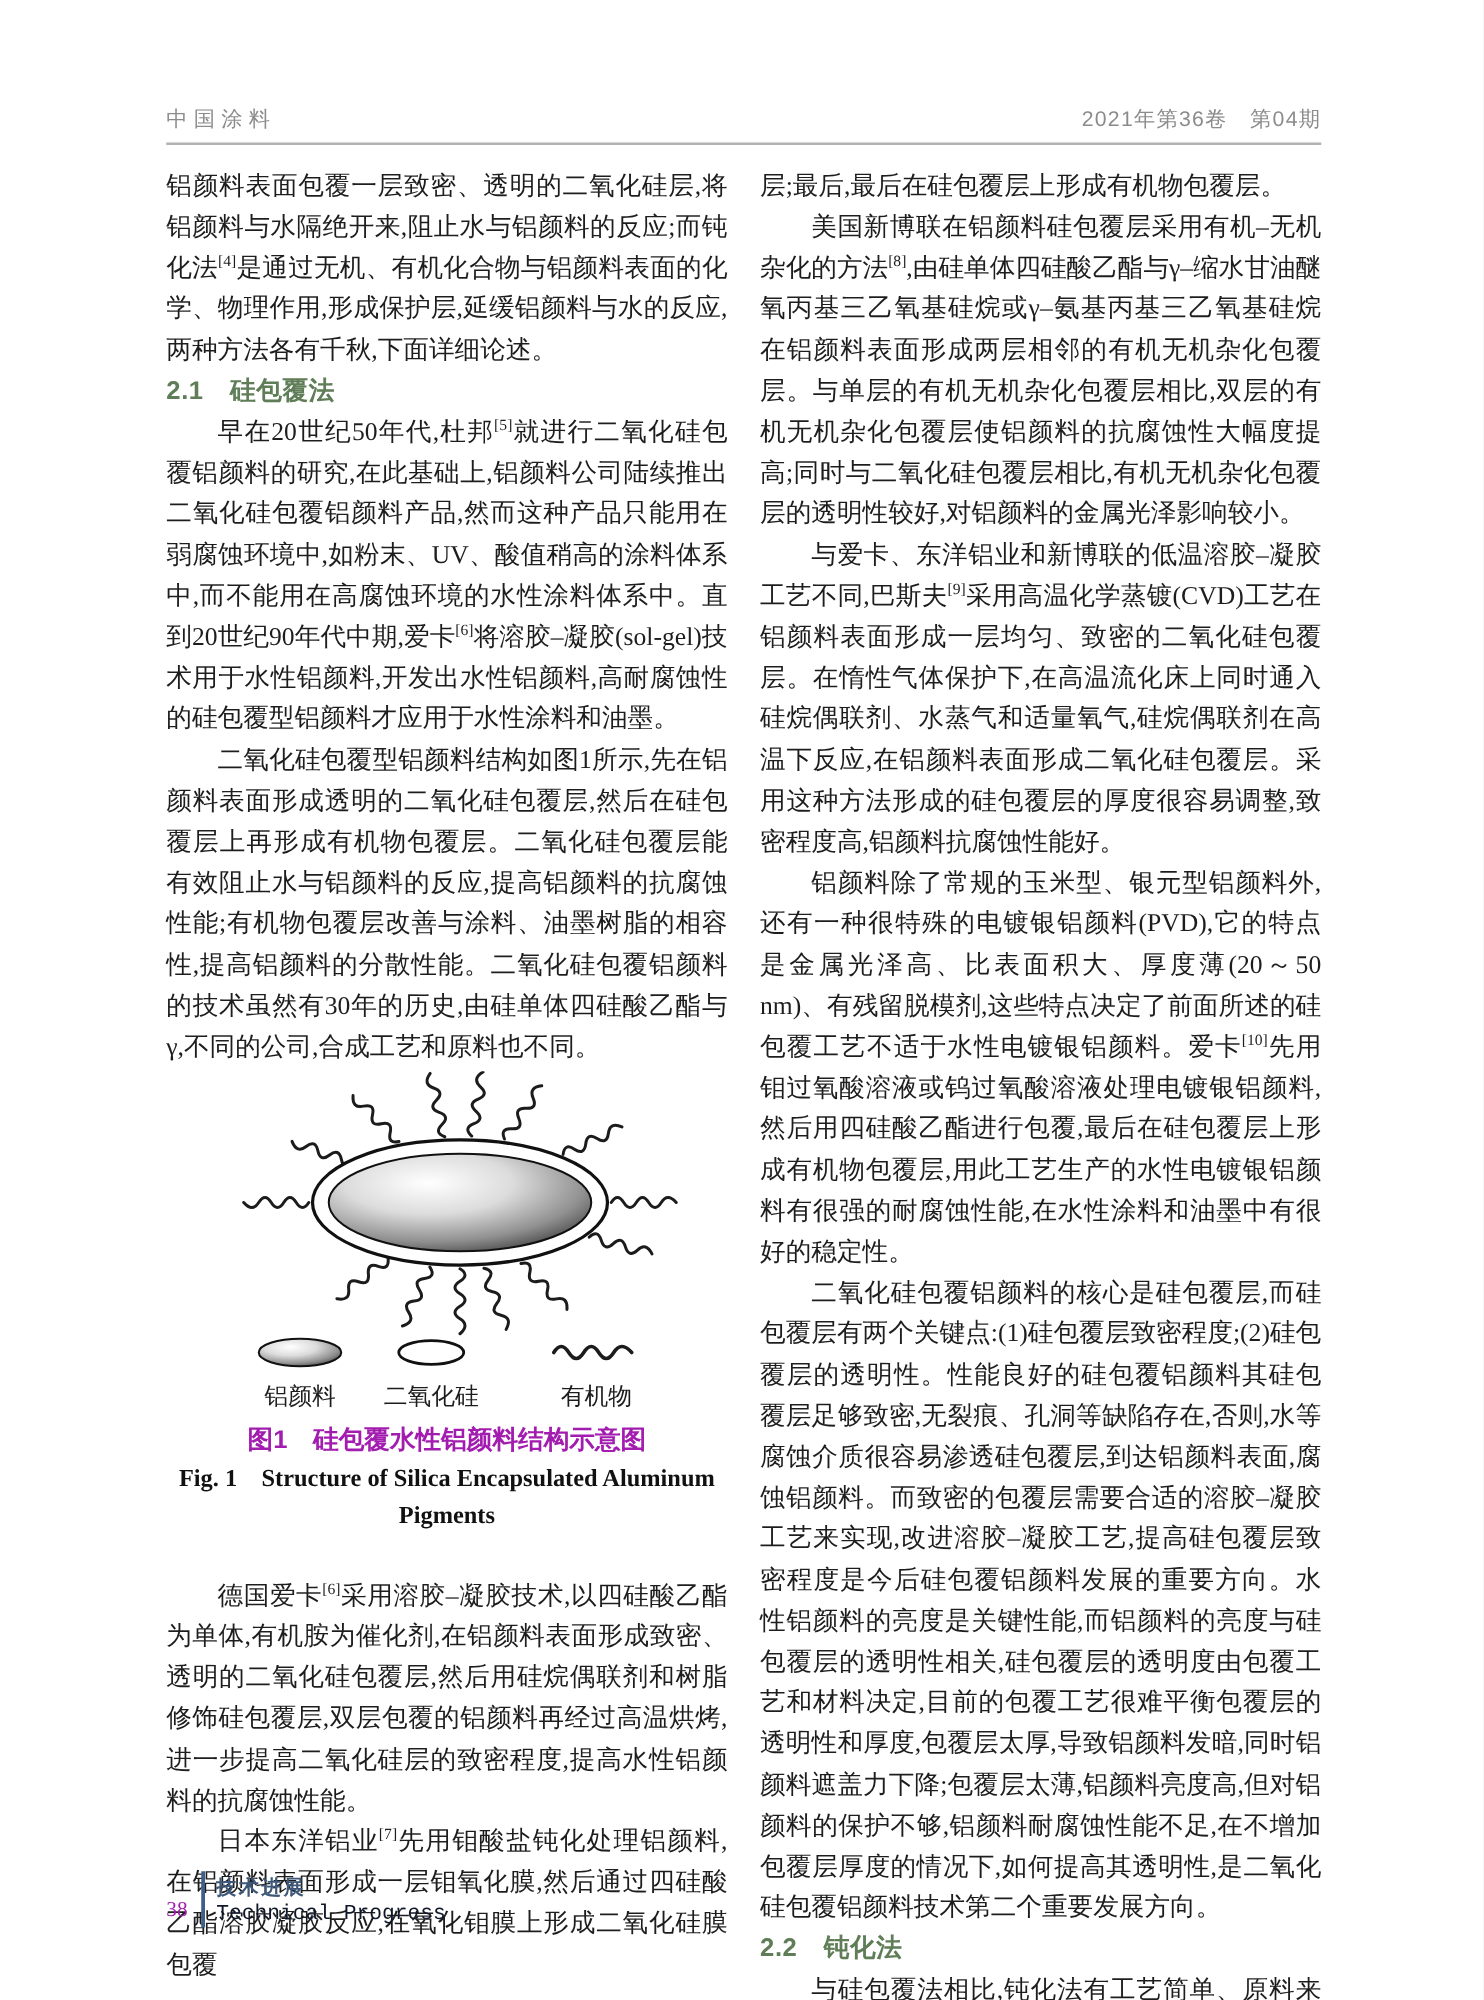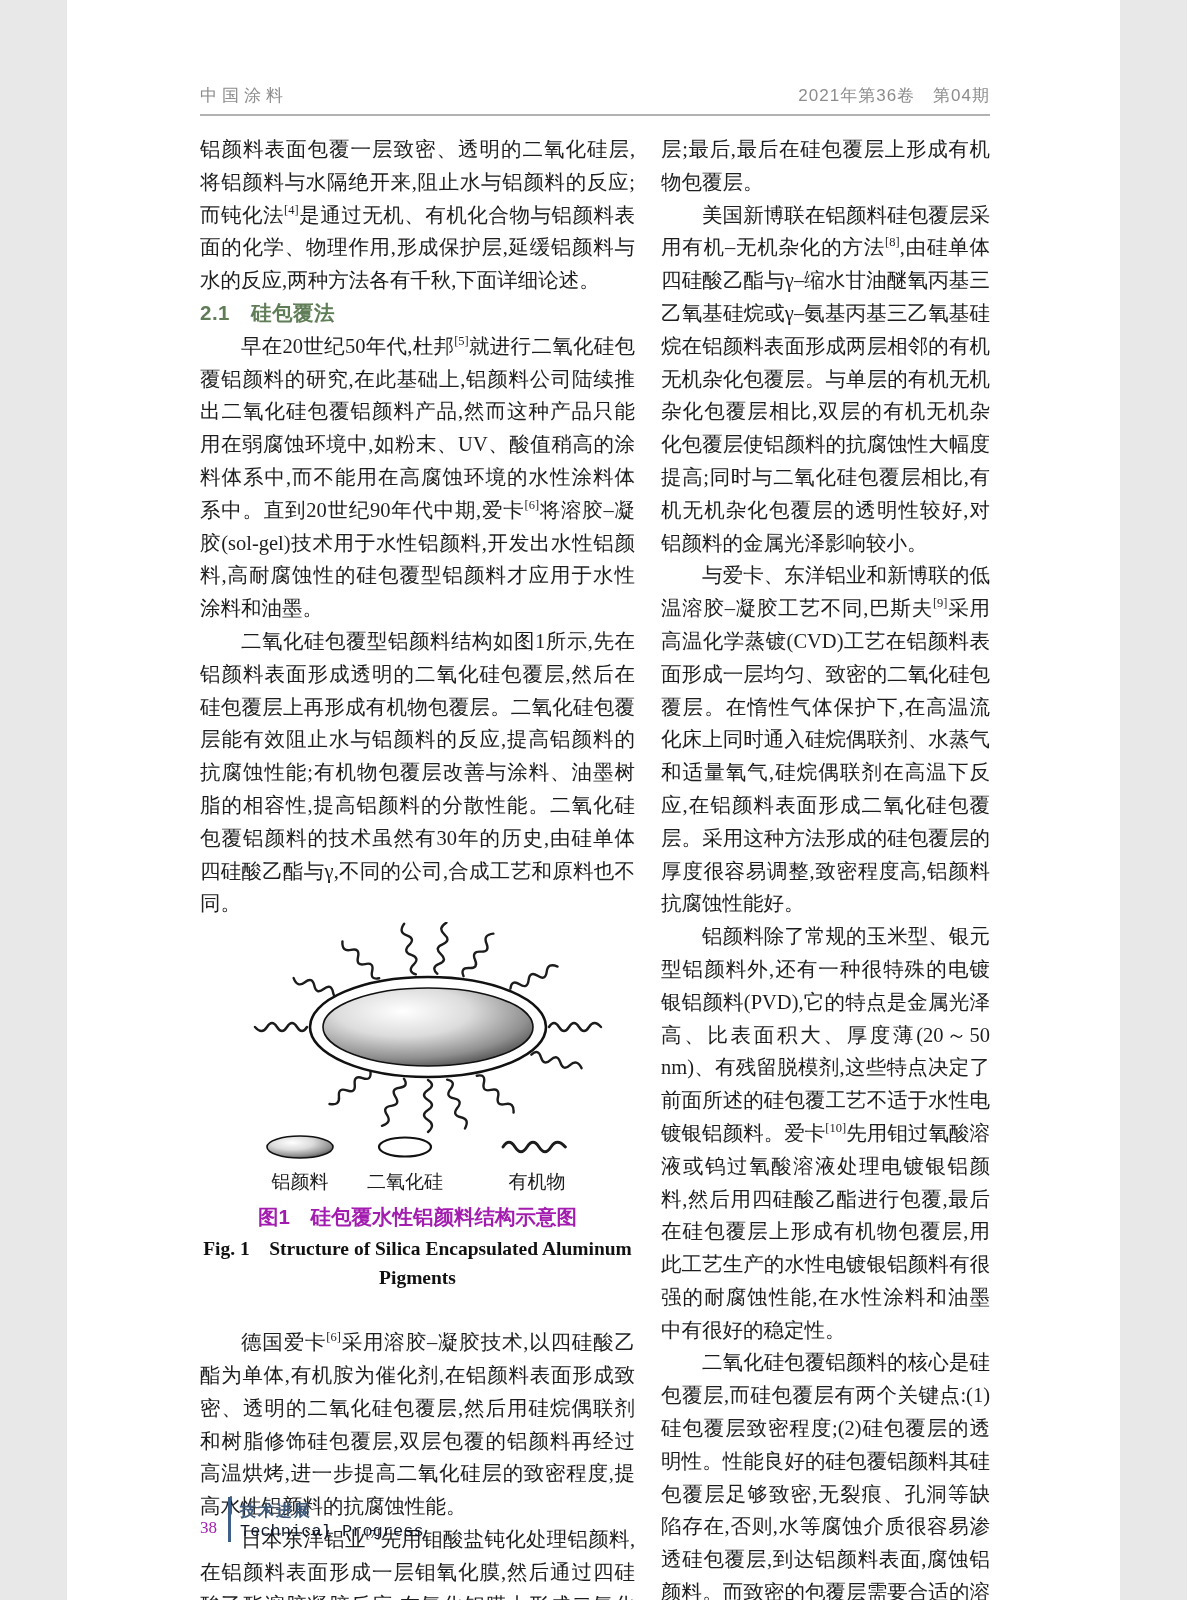--- a/index.html
+++ b/index.html
@@ -1,18 +1,18 @@
 <!DOCTYPE html>
 <html><head>
 <meta charset="utf-8">
 <style>
   html,body { margin:0; padding:0; background:#e8e8e8; }
   .page {
     position:relative;
-    width:1053px; height:1600px;
+    width:1187px; height:1600px;
     margin:0 auto;
     background:#ffffff;
     overflow:hidden;
     box-sizing:border-box;
     padding:84px 130px 0 133px;
     font-family:"Liberation Serif","DejaVu Serif",serif;
     color:#1d1d1d;
   }
   
   .hdr {

